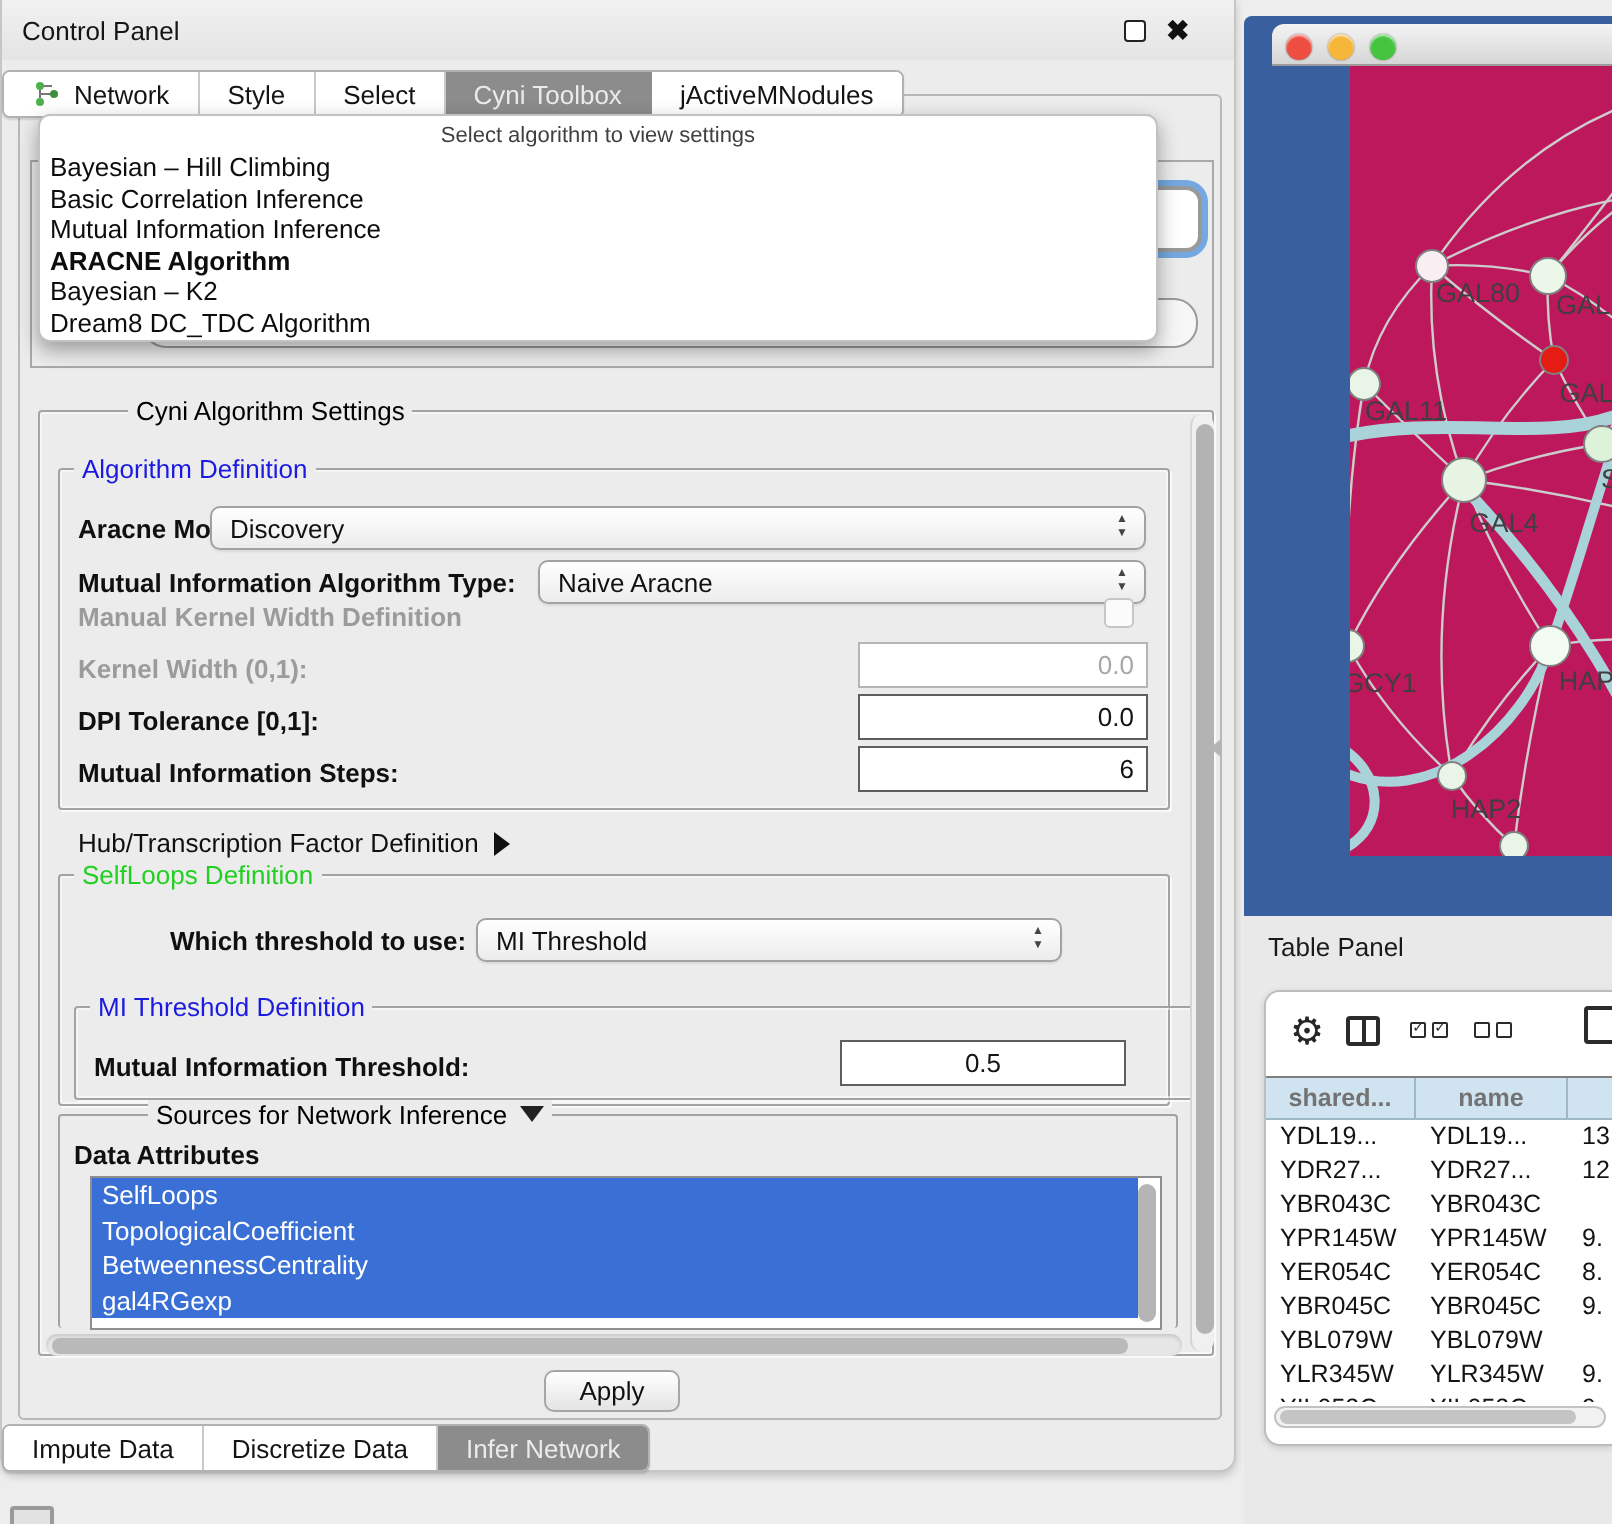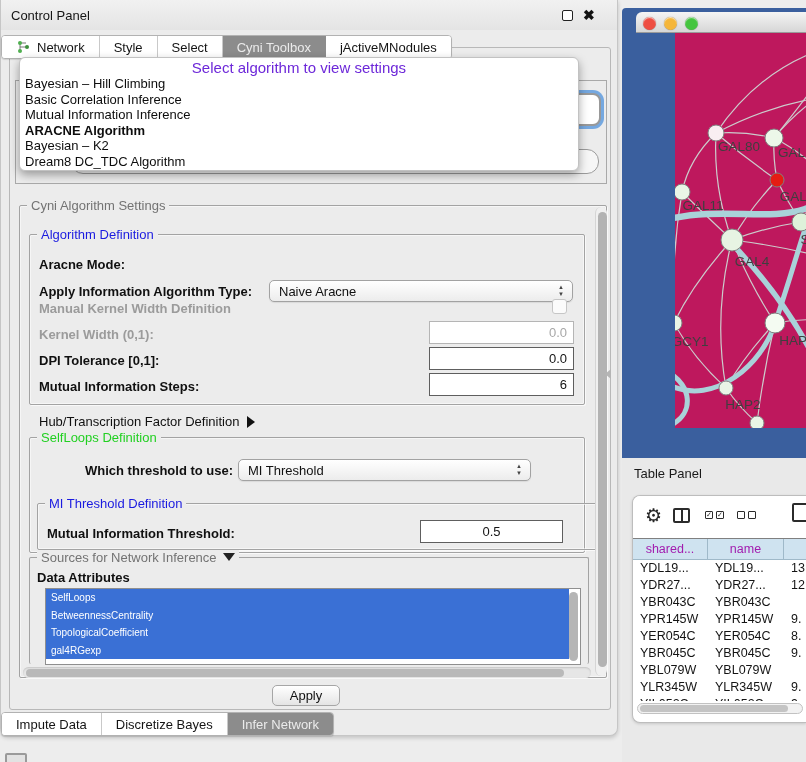--- a/index.html
+++ b/index.html
@@ -34,30 +34,30 @@
 
   
   .frag-group { left:14px; top:80px; width:592px; height:104px; border:1px solid #a9a9a9; background:#ececec; }
   .frag-combo1 { left:556px; top:93px; width:44px; height:33px; background:#fff; border:2px solid #999;
     border-radius:8px; box-shadow:0 0 0 3px rgba(96,156,222,.85); }
   .frag-combo2 { left:70px; top:149px; width:528px; height:25px; background:#f6f6f6; border:1px solid #9b9b9b; border-radius:12px; }
 
   
   .algo-overlay { left:18px; top:57px; width:560px; height:114px; background:#ffffff;
     border:1px solid #c2c2c2; border-radius:6px; box-shadow:0 4px 10px rgba(0,0,0,.35); z-index:30; padding-top:2px; }
-  .algo-header { text-align:center; font-size:15px; color:#6d28d9; height:16px; line-height:16px; }
+  .algo-header { text-align:center; font-size:11px; color:#404040; height:16px; line-height:16px; }
   .algo-item { font-size:13px; color:#0d0d0d; height:15.6px; line-height:15.6px; padding-left:5px; white-space:nowrap; }
   .algo-item.bold { font-weight:bold; }
 
   
   .group { border:1px solid #a3a3a3; border-radius:2px;
     box-shadow:inset 0 0 0 1px rgba(255,255,255,.55), 1px 1px 0 rgba(255,255,255,.7); }
   .group-title { position:absolute; top:-8px; left:7px; background:#ececec; padding:0 4px;
     font-size:13px; white-space:nowrap; }
-  .t-black { color:#737373; }
+  .t-black { color:#000000;margin-left:37px; }
   .t-blue  { color:#1a1ae0; }
   .t-green { color:#22d022; }
 
   .lbl { position:absolute; font-size:13px; font-weight:bold; color:#101010; white-space:nowrap; }
   .lbl.dim { color:#9b9b9b; }
   .lbl.plain { font-weight:normal; }
 
   .combo { position:absolute; height:22px; background:linear-gradient(#ffffff,#ececec);
     border:1px solid #a2a2a2; border-radius:5px; display:flex; align-items:center;
     font-size:13px; color:#111; padding:0 22px 0 9px; box-shadow:0 1px 1px rgba(0,0,0,.08); }
@@ -70,21 +70,21 @@
   .field.dim-val { color:#a8a8a8; }
 
   .checkbox { position:absolute; width:15px; height:15px; border:1px solid #c6c6c6; border-radius:3px; background:#fbfbfb; }
 
   .tri-right { display:inline-block; width:0; height:0; border-left:8px solid #111;
     border-top:6px solid transparent; border-bottom:6px solid transparent; margin-left:8px; vertical-align:-2px; }
   .tri-down { display:inline-block; width:0; height:0; border-top:8px solid #222;
     border-left:6px solid transparent; border-right:6px solid transparent; margin-left:6px; vertical-align:1px; }
 
   .attr-list { left:44px; top:588px; width:536px; height:77px; background:#fff; border:1px solid #8f8f8f; overflow:hidden; }
-  .attr-item { height:17.5px; line-height:17.5px; font-size:10px; padding-left:5px; color:#111; width:523px; }
+  .attr-item { height:17.5px; line-height:17.5px; font-size:13px; padding-left:5px; color:#111; width:523px; }
   .attr-item.sel { background:#3a70d5; color:#fff; }
   .attr-scroll { position:absolute; right:2px; top:3px; width:9px; height:69px; background:#b5b5b5; border-radius:5px; }
 
   .vscroll-track { left:594px; top:207px; width:12px; height:469px; background:#f0f0f0; border-left:1px solid #d5d5d5; border-radius:6px; }
   .vscroll-thumb { left:1.5px; top:5px; width:9px; height:455px; background:#b3b3b3; border-radius:5px; position:absolute; }
   .hscroll-track { left:22px; top:667px; width:568px; height:11px; background:#e6e6e6; border-radius:6px; box-shadow:inset 0 1px 2px rgba(0,0,0,.15); }
   .hscroll-thumb { position:absolute; left:3px; top:1.5px; width:538px; height:8px; background:#b9b9b9; border-radius:4px; }
 
   .apply-btn { left:271px; top:685px; width:68px; height:21px; background:linear-gradient(#ffffff,#e4e4e4);
     border:1px solid #a6a6a6; border-radius:5px; font-size:13px; color:#111;
@@ -110,22 +110,22 @@
     box-shadow:0 1px 3px rgba(0,0,0,.15); overflow:hidden; }
   .tw-toolbar { position:absolute; left:0; top:0; width:100%; height:42px; background:#fff; }
   .gear-glyph { position:absolute; left:12px; top:8px; font-size:19px; color:#262626; }
   .cols-icon { position:absolute; left:40px; top:12px; width:17px; height:15px; border:2px solid #2b2b2b; border-radius:2px; }
   .cols-icon::after { content:""; position:absolute; left:5.5px; top:0; width:2px; height:11px; background:#2b2b2b; }
   .mini-check { position:absolute; width:8px; height:8px; border:1.4px solid #2b2b2b; border-radius:1px; font-size:7px; line-height:6px; color:#2b2b2b; text-align:center; }
   .doc-icon { position:absolute; left:159px; top:7px; width:16px; height:19px; border:2px solid #2b2b2b; border-radius:2px; background:#fff; }
 
   .tbl { position:absolute; left:0; top:42px; width:240px; border-top:1px solid #808080; }
   .tbl-header { display:flex; height:21px; background:#cfe3f0; border-bottom:1px solid #9fb9c9; }
-  .tbl-header .hc { font-size:12.5px; color:#a21caf; text-align:center; line-height:21px;
-    border-right:1px solid #9fb9c9; overflow:hidden; white-space:nowrap; }
+  .tbl-header .hc { font-size:12.5px; color:#737373; text-align:center; line-height:21px;
+    border-right:1px solid #9fb9c9; overflow:hidden; white-space:nowrap;font-weight:bold; }
   .tbl-rows { overflow:hidden; height:141px; background:#fff; }
   .tbl-row { display:flex; height:17px; }
   .tbl-row .c { font-size:12.5px; color:#141414; padding-left:7px; white-space:nowrap; overflow:hidden; line-height:17px; }
   .tbl-hscroll { position:absolute; left:4px; top:207px; width:166px; height:11px; background:#f2f2f2; border:1px solid #c2c2c2; border-radius:6px; }
   .tbl-hscroll .thumb { position:absolute; left:2px; top:1px; width:148px; height:7px; background:#c4c4c4; border-radius:4px; }
 </style>
 </head>
 <body>
 
 <div class="abs control-panel">
@@ -169,22 +169,26 @@
 
   <div class="abs group" style="left:18px; top:205px; width:588px; height:473px;">
     <span class="group-title t-black">Cyni Algorithm Settings</span>
   </div>
 
   <div class="abs group" style="left:28px; top:234px; width:556px; height:171px;">
     <span class="group-title t-blue">Algorithm Definition</span>
   </div>
 
   <span class="lbl" style="left:38px; top:257px;">Aracne Mode:</span>
-
-  <span class="lbl" style="left:38px; top:284px;">Apply Information Algorithm Type:</span>
+  <div class="combo" style="left:104px; top:253px; width:468px;">
+    <span>Discovery</span>
+    <span class="arrows">▲<br>▼</span>
+  </div>
+
+  <span class="lbl" style="left:38px; top:284px;">Mutual Information Algorithm Type:</span>
   <div class="combo" style="left:268px; top:280px; width:304px;">
     <span>Naive Aracne</span>
     <span class="arrows">▲<br>▼</span>
   </div>
 
   <span class="lbl dim" style="left:38px; top:301px;">Manual Kernel Width Definition</span>
   <span class="checkbox" style="left:551px; top:299px;"></span>
 
   <span class="lbl dim" style="left:38px; top:327px;">Kernel Width (0,1):</span>
   <div class="field dim-val" style="left:428px; top:321px; width:145px;">
@@ -222,43 +226,43 @@
     <span>0.5</span>
   </div>
 
   <div class="abs group" style="left:28px; top:557px; width:560px; height:107px; border-bottom:none; box-shadow:none;">
     <span class="group-title t-black"><span>Sources for Network Inference</span><span class="tri-down"></span></span>
   </div>
   <span class="lbl" style="left:36px; top:570px;">Data Attributes</span>
   <div class="abs attr-list">
     <div id="attr-items">
         <div class="attr-item sel">SelfLoops</div>
+        <div class="attr-item sel">TopologicalCoefficient</div>
         <div class="attr-item sel">BetweennessCentrality</div>
-        <div class="attr-item sel">TopologicalCoefficient</div>
         <div class="attr-item sel">gal4RGexp</div>
       </div>
     <div class="attr-scroll"></div>
   </div>
 
   <div class="abs vscroll-track">
     <div class="vscroll-thumb"></div>
   </div>
   <div class="abs hscroll-track">
     <div class="hscroll-thumb"></div>
   </div>
 
   <button class="abs apply-btn">Apply</button>
 
   <div class="abs tab-row tab-row-bottom">
     <div class="tab-group" id="bottom-tabs">
         <div class="tab">
           <span>Impute Data</span>
         </div>
         <div class="tab">
-          <span>Discretize Bayes</span>
+          <span>Discretize Data</span>
         </div>
         <div class="tab selected">
           <span>Infer Network</span>
         </div>
       </div>
   </div>
 
   <div class="abs algo-overlay">
     <div class="algo-header">Select algorithm to view settings</div>
     <div id="algo-items">

